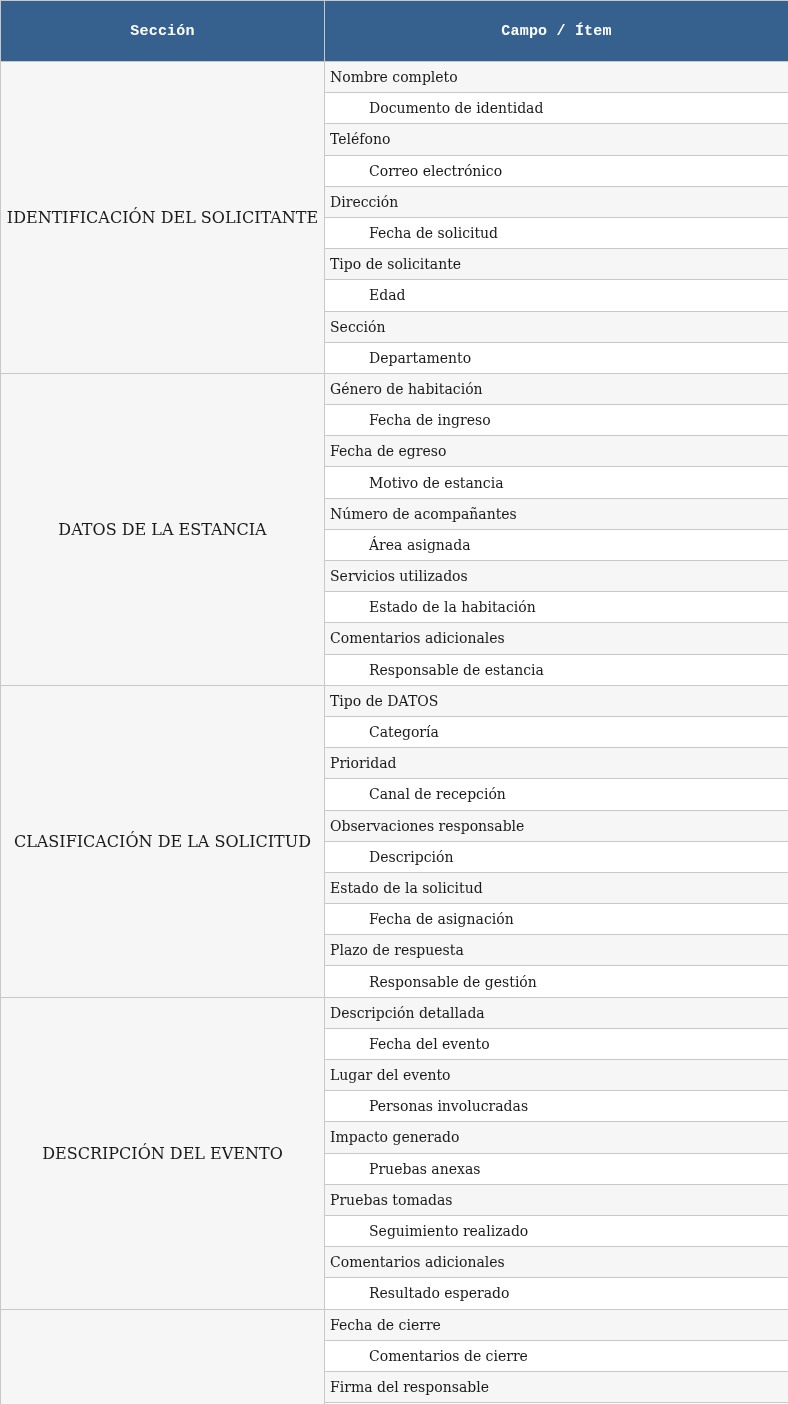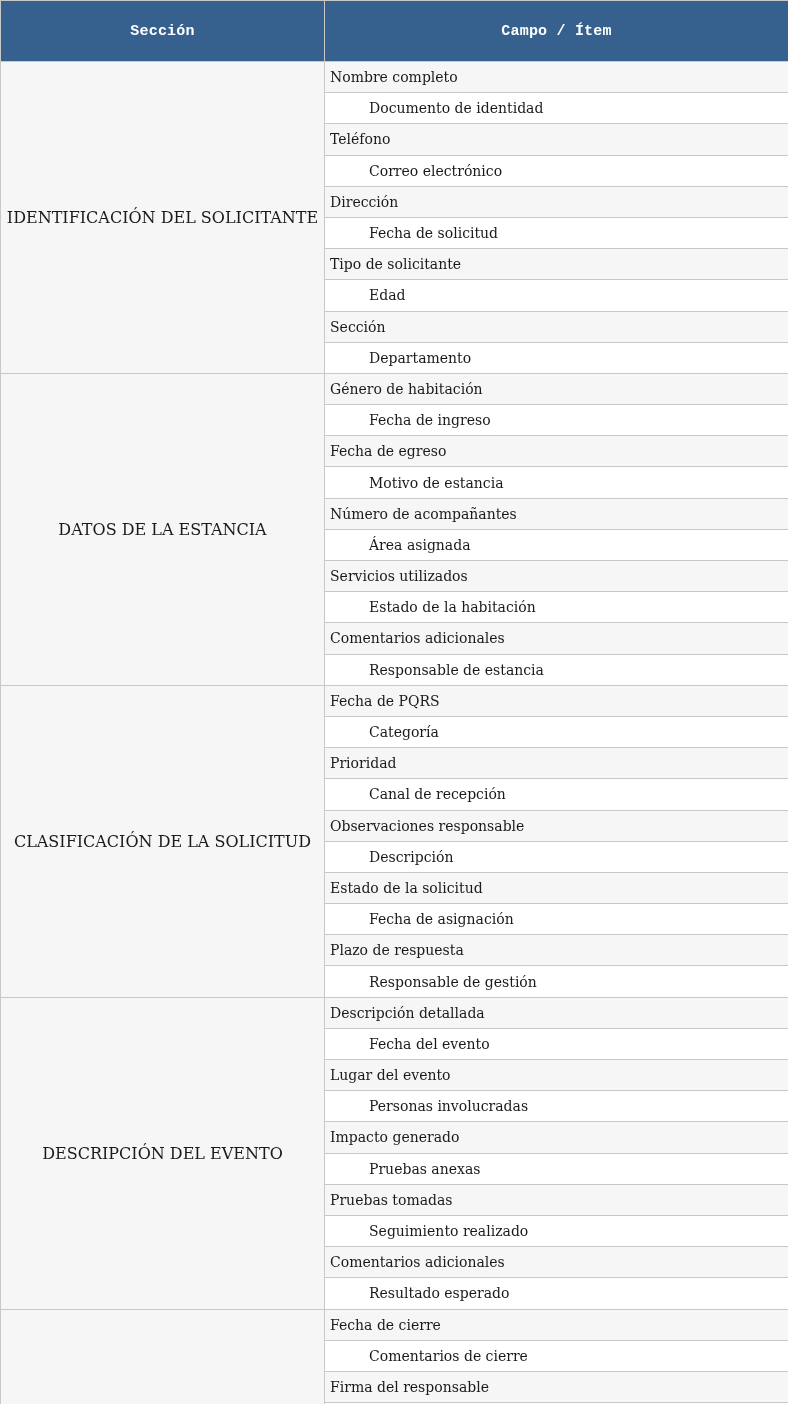--- a/index.html
+++ b/index.html
@@ -131,21 +131,21 @@
         <td class="field-cell plain">Estado de la habitación</td>
       </tr>
       <tr>
         <td class="field-cell stripe">Comentarios adicionales</td>
       </tr>
       <tr>
         <td class="field-cell plain">Responsable de estancia</td>
       </tr>
       <tr>
         <td class="section-cell" rowspan="10">CLASIFICACIÓN DE LA SOLICITUD</td>
-        <td class="field-cell stripe">Fecha de PQRS</td>
+        <td class="field-cell stripe">Tipo de DATOS</td>
       </tr>
       <tr>
         <td class="field-cell plain">Categoría</td>
       </tr>
       <tr>
         <td class="field-cell stripe">Prioridad</td>
       </tr>
       <tr>
         <td class="field-cell plain">Canal de recepción</td>
       </tr>

